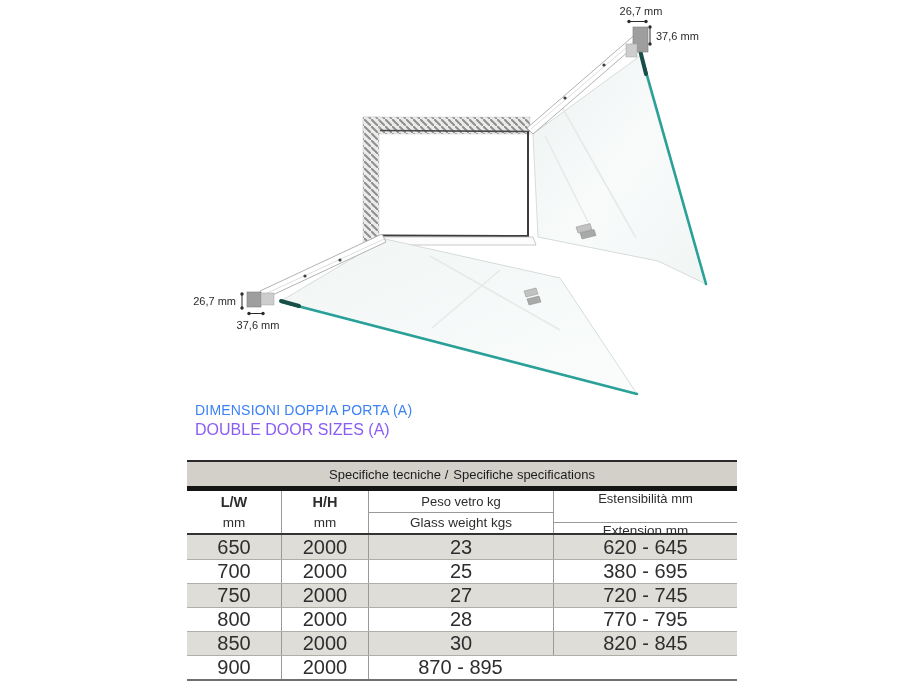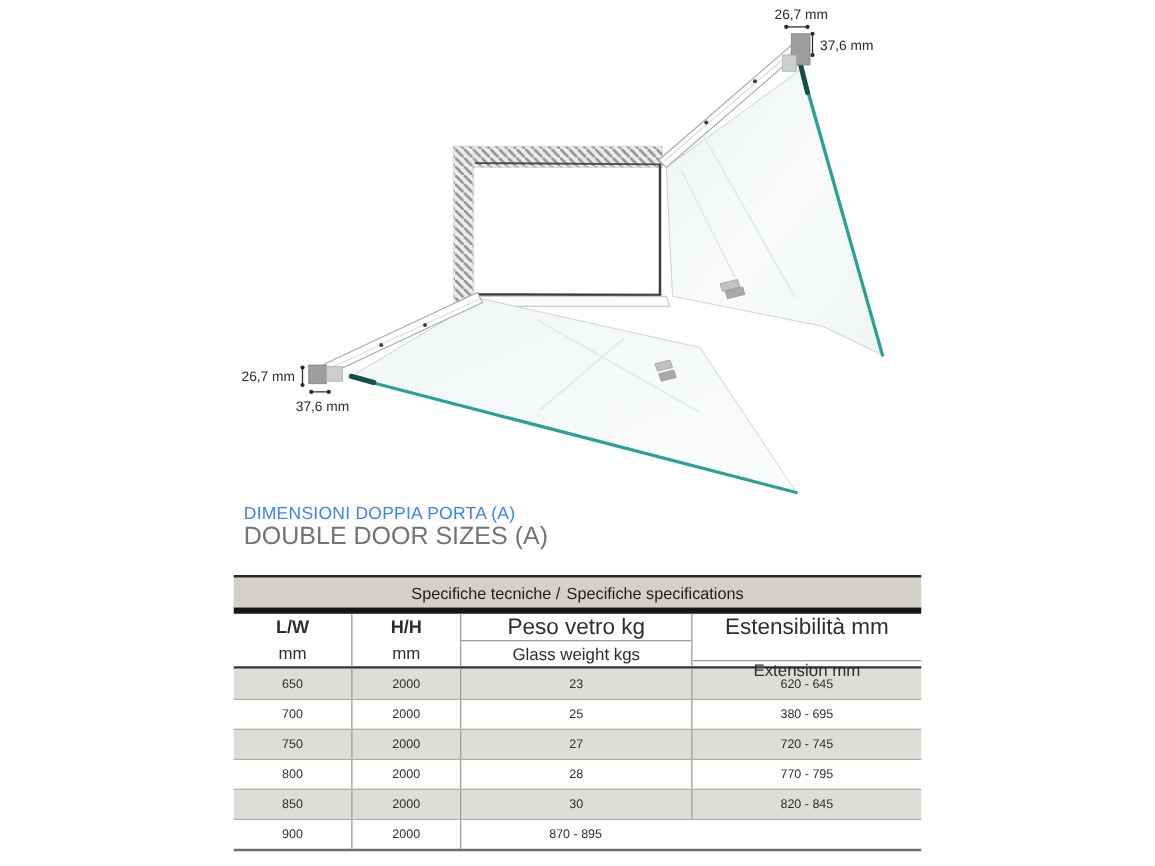--- a/index.html
+++ b/index.html
@@ -33,45 +33,45 @@
   .dim-text{font-size:11px;fill:#2b2b2b;}
   .dim-line{stroke:#2b2b2b;stroke-width:1;}
   .dim-dot{fill:#2b2b2b;}
   .frame-dark{stroke:#3c3c3c;stroke-width:2;}
   .frame-mid{stroke:#4a4a4a;stroke-width:1.6;}
   .handle-a{fill:#c2c2c2;stroke:#8d8d8d;stroke-width:0.5;}
   .handle-b{fill:#a9a9a9;stroke:#858585;stroke-width:0.5;}
 
   .title-block{position:absolute;left:195px;top:401px;line-height:19px;}
   .title-line1{font-size:14px;font-weight:normal;color:#3b82f6;letter-spacing:0.2px;}
-  .title-line2{font-size:20px;color:#737373;}
+  .title-line2{font-size:16px;color:#8b5cf6;}
 
   .spec-table{position:absolute;left:187px;top:460px;width:550px;font-size:14px;color:#2e2e2e;}
   .band{height:26px;background:var(--band-bg);border-top:2px solid #2a2a2a;
         display:flex;align-items:center;justify-content:center;font-size:13px;color:#1d1d1d;}
   .band .b{font-weight:normal;}
   .band .r{margin-left:5px;}
   .black-bar{height:5px;background:#151515;}
   .thead{display:flex;height:44px;border-bottom:2px solid #333;}
   .hcol{display:flex;flex-direction:column;}
   .hcol + .hcol{border-left:1px solid var(--grid-line);}
   .h1,.h2{height:22px;display:flex;align-items:center;justify-content:center;}
   .h1.bold{font-weight:bold;font-size:14.5px;}
-  .h1{font-size:18px;}
+  .h1{font-size:13px;}
   .h2{font-size:13.5px;}
   .hcol.split .h2{border-top:1px solid var(--grid-line);}
   .c0{width:94px;}
   .c1{width:87px;}
   .c2{width:185px;}
   .c3{width:184px;gap:16px;}
   .tbody{border-bottom:2px solid #6f6f6f;}
   .trow{display:flex;height:24px;}
   .trow + .trow{border-top:1px solid #b0aea9;}
   .trow.alt{background:var(--row-alt-bg);}
-  .tcell{display:flex;align-items:center;justify-content:center;font-size:10px;}
+  .tcell{display:flex;align-items:center;justify-content:center;font-size:20px;}
   .tcell + .tcell{border-left:1px solid var(--grid-line);}
 </style>
 </head>
 <body>
 
 <div class="page">
 
   <svg class="diagram-svg" width="924" height="400" viewBox="0 0 924 400">
     <defs>
       <pattern id="hatch" width="7" height="7" patternUnits="userSpaceOnUse">

